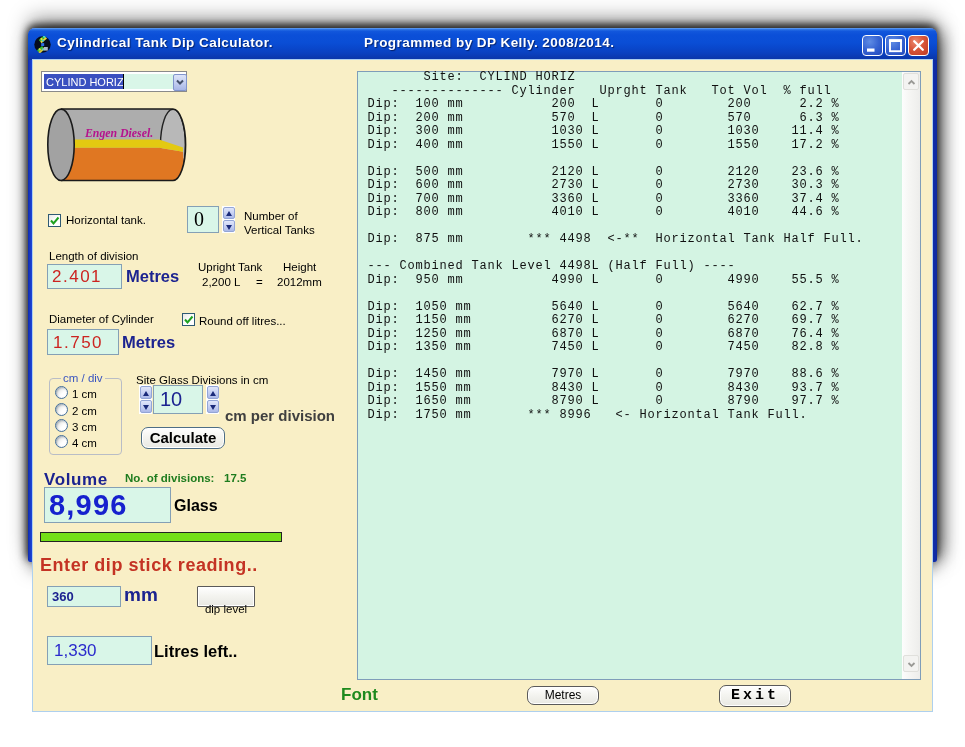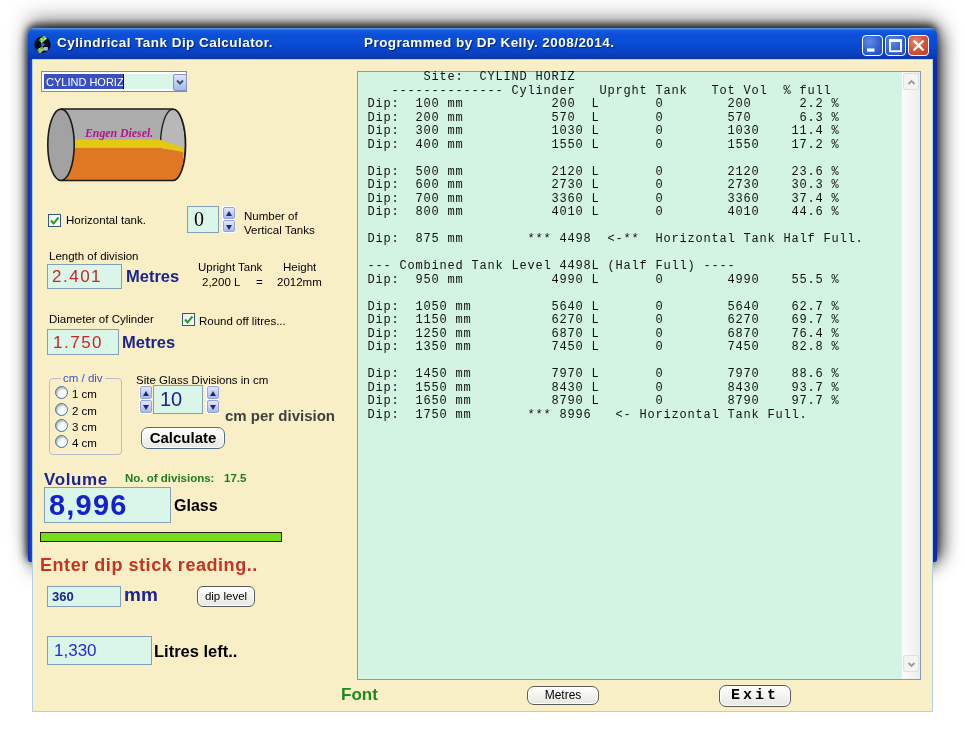--- a/index.html
+++ b/index.html
@@ -201,21 +201,21 @@
     <div class="lbl" style="left:11px; top:410px; font-size:17px; font-weight:bold; letter-spacing:0.6px; color:#1c2390;">Volume</div>
     <div class="lbl" style="left:92px; top:412px; font-size:11.5px; font-weight:bold; color:#1e7c1e;">No. of divisions:&nbsp;&nbsp;&nbsp;17.5</div>
     <div class="inp" style="left:11px; top:427px; width:127px; height:36px; color:#1621ce; font-size:29px; font-weight:bold; letter-spacing:1.2px; padding:1px 0 0 4px;">8,996</div>
     <div class="lbl" style="left:141px; top:437px; font-size:16px; font-weight:bold;">Glass</div>
 
     <div class="a" style="left:7px; top:472px; width:242px; height:10px; border:1px solid #222; background:#74df18;"></div>
 
     <div class="lbl" style="left:7px; top:495px; font-size:18px; font-weight:bold; letter-spacing:0.55px; color:#c43324;">Enter dip stick reading..</div>
     <div class="inp" style="left:14px; top:526px; width:74px; height:21px; color:#1c2390; font-size:13px; font-weight:bold; padding:2px 0 0 4px;">360</div>
     <div class="lbl" style="left:91px; top:524px; font-size:19px; font-weight:bold; color:#1c2390;">mm</div>
-    <div class="btn" style="left:164px; top:526px; width:58px; height:21px; font-size:11.5px; padding-top:3px; border-radius:6px;">dip level</div>
+    <div class="btn" style="left:164px; top:526px; width:58px; height:21px; font-size:11.5px; padding-top:16px; border-radius:1px;">dip level</div>
 
     <div class="inp" style="left:14px; top:576px; width:105px; height:29px; color:#2a2acc; font-size:17px; padding:4px 0 0 6px;">1,330</div>
     <div class="lbl" style="left:121px; top:582px; font-size:16.5px; font-weight:bold;">Litres left..</div>
 
     <div id="ta">
       <pre id="tatext">        Site:  CYLIND HORIZ
     -------------- Cylinder   Uprght Tank   Tot Vol  % full
  Dip:  100 mm           200  L       0        200      2.2 %
  Dip:  200 mm           570  L       0        570      6.3 %
  Dip:  300 mm           1030 L       0        1030    11.4 %

